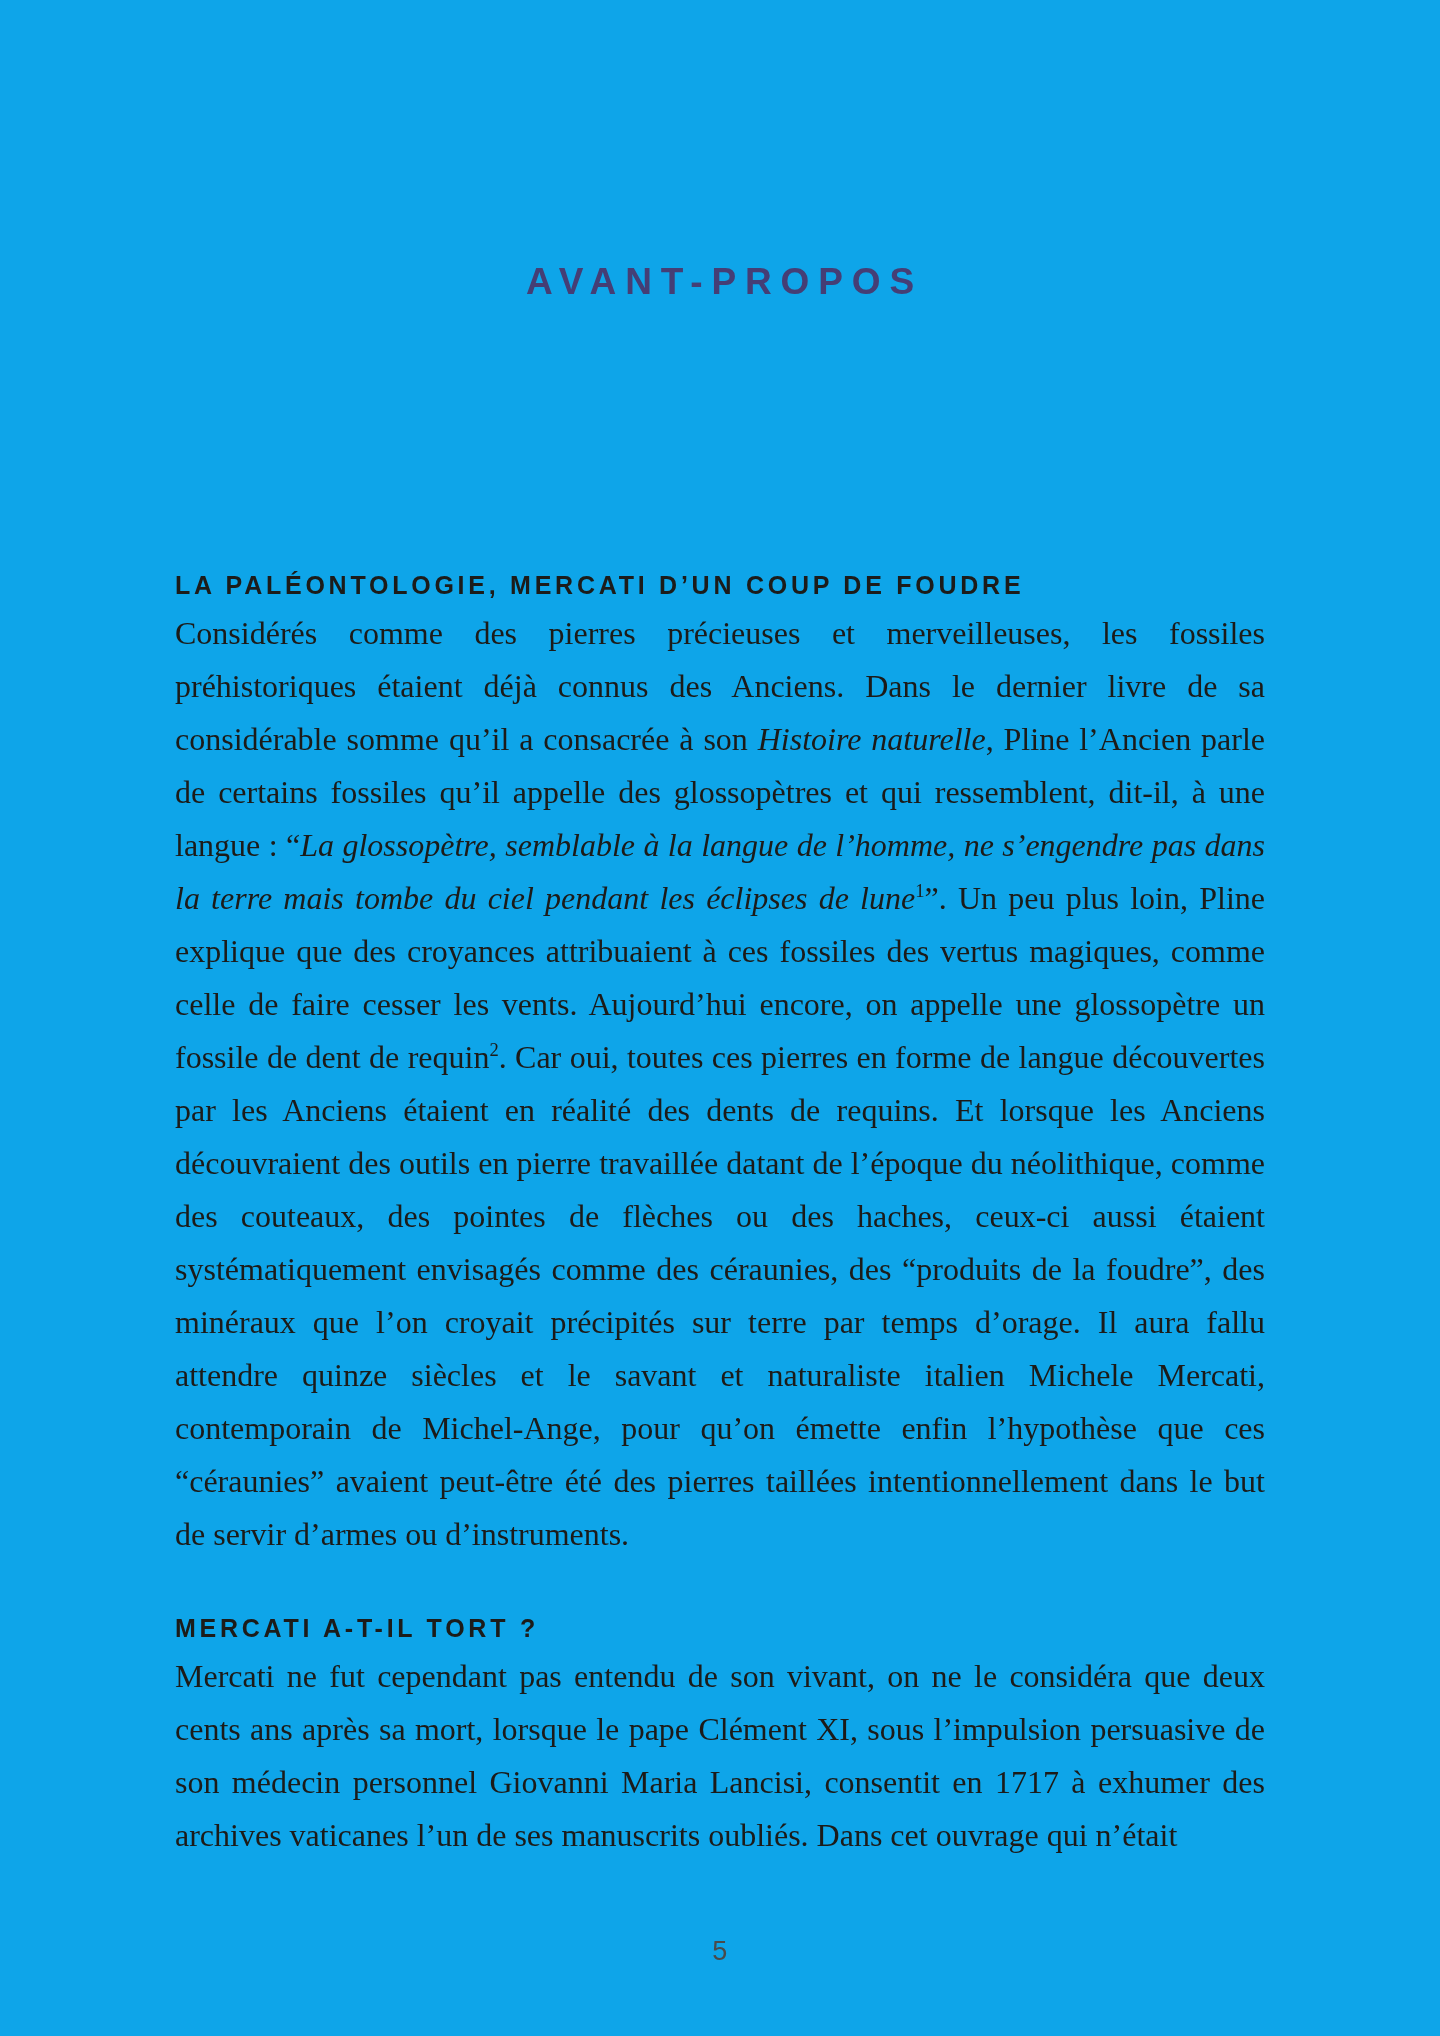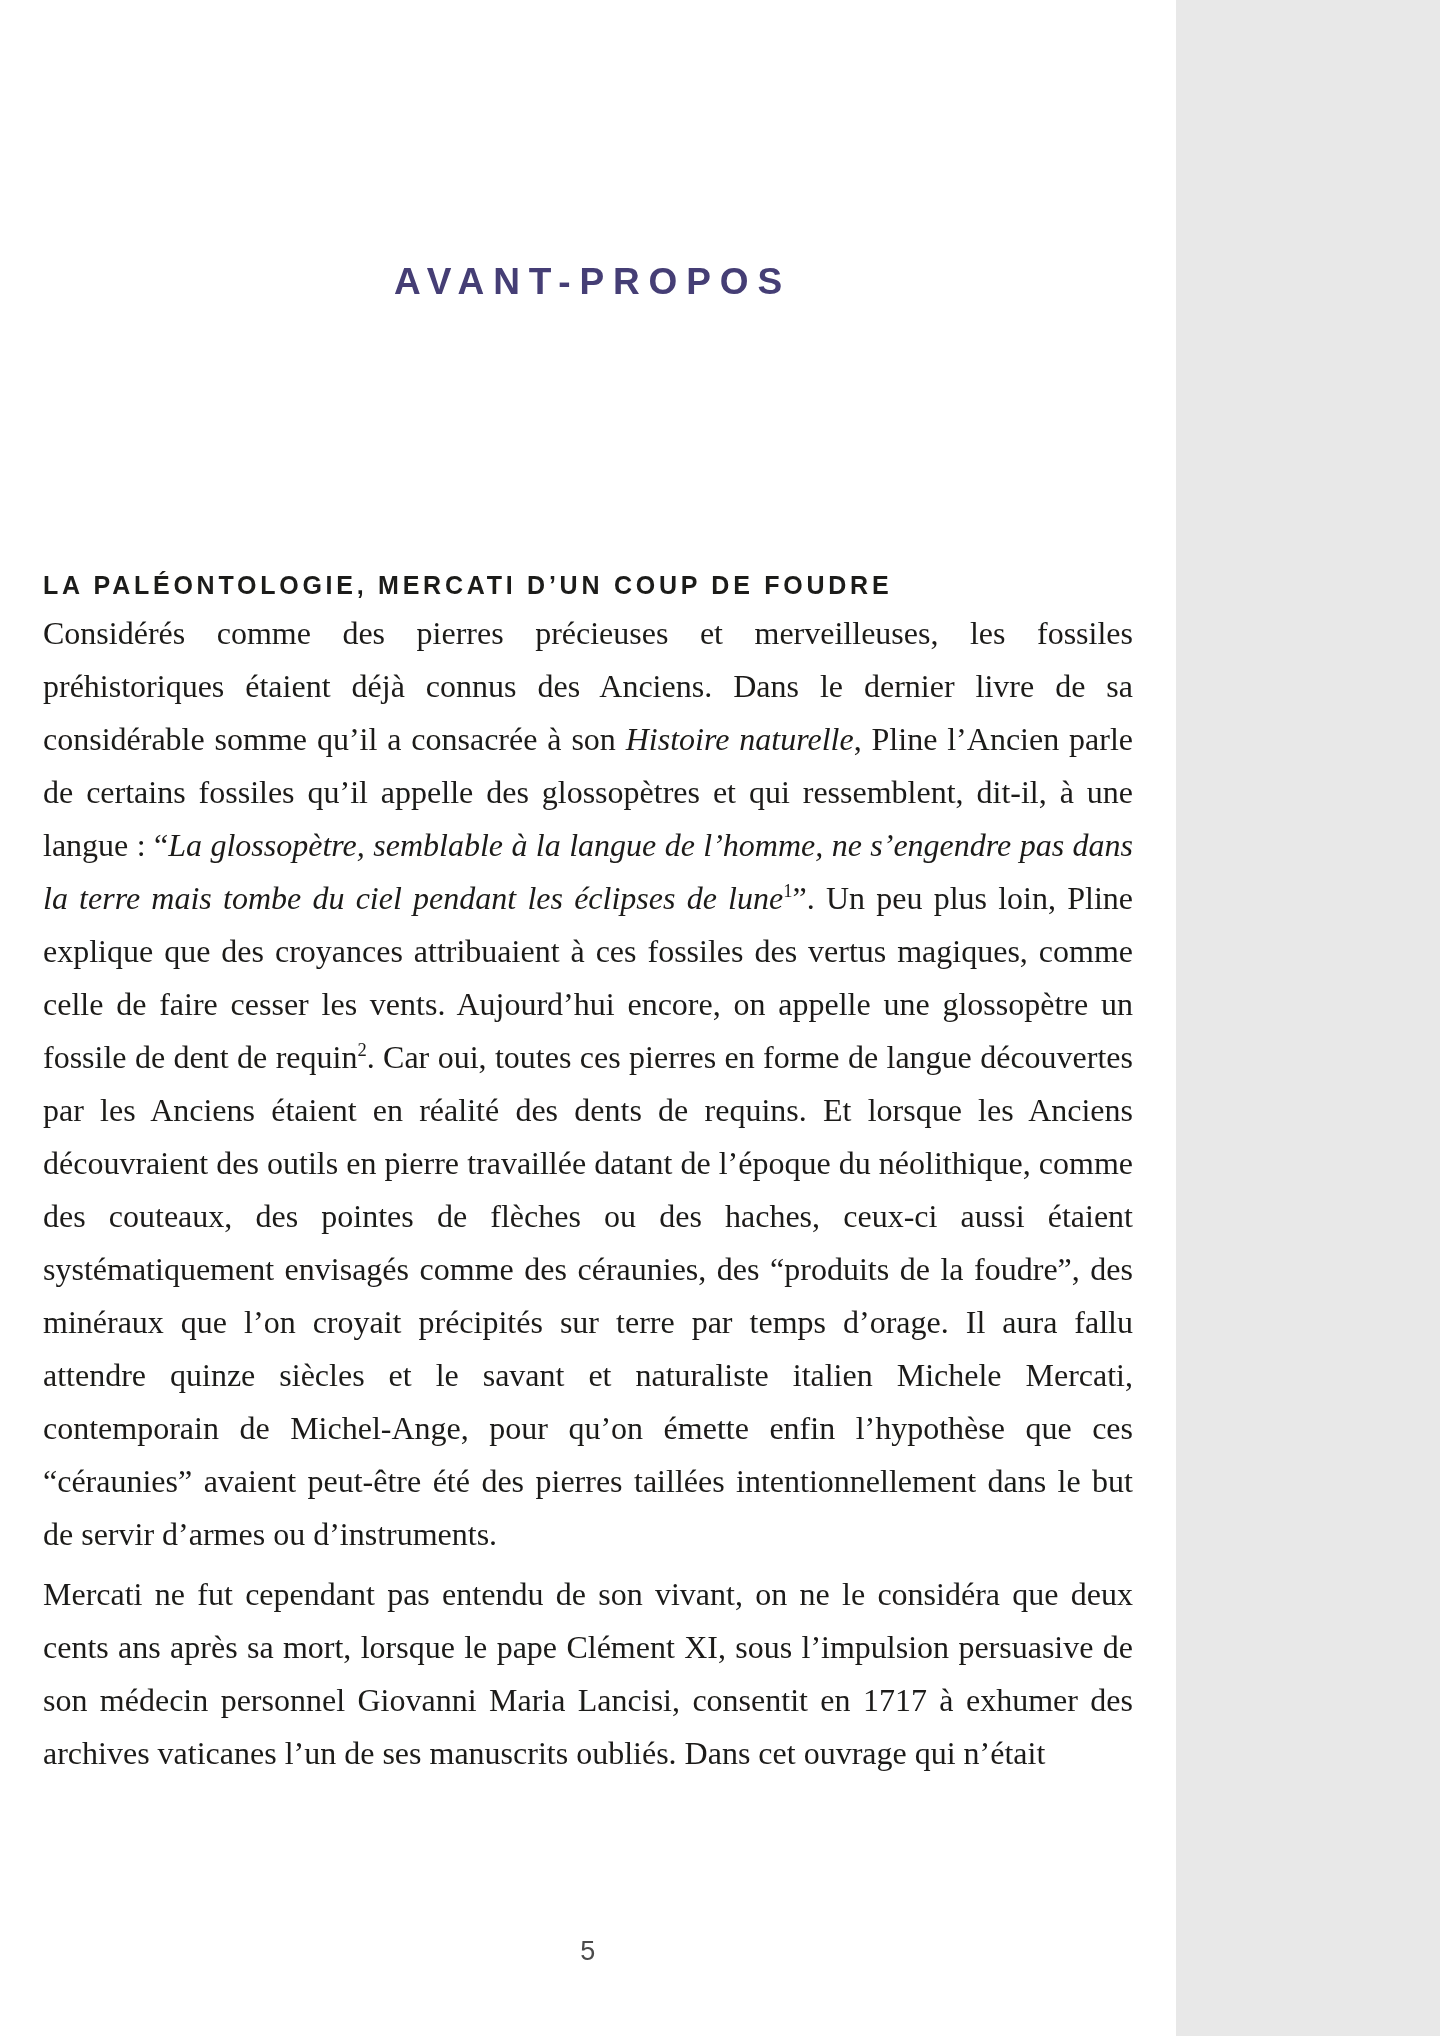--- a/index.html
+++ b/index.html
@@ -1,18 +1,18 @@
 <!DOCTYPE html>
 <html lang="fr"><head>
 <meta charset="utf-8">
 <style>
   html,body{margin:0;padding:0;background:#e8e8e8;}
   .page{
-    width:1176px;height:2036px;position:relative;overflow:hidden;
-    background:#ffffff;
+    width:1440px;height:2036px;position:relative;overflow:hidden;
+    background:#0ea5e9;
     font-family:"Liberation Serif",serif;
     -webkit-font-smoothing:antialiased;
   }
   .content{width:1090px;margin:0 auto;}
   .chapter-title{
     margin:0;padding-top:262px;
     text-align:center;
     font-family:"Liberation Sans",sans-serif;
     font-weight:700;
     font-size:37px;line-height:40px;
@@ -58,19 +58,20 @@
   <div class="content">
 
     <h1 class="chapter-title">AVANT-PROPOS</h1>
 
     <section class="section-paleontologie">
       <h2 class="section-heading">LA PALÉONTOLOGIE, MERCATI D’UN COUP DE FOUDRE</h2>
       <p class="body-text"><span>Considérés comme des pierres précieuses et merveilleuses, les fossiles préhistoriques étaient déjà connus des Anciens. Dans le dernier livre de sa considérable somme qu’il a consacrée à son </span><em>Histoire naturelle</em><span>, Pline l’Ancien parle de certains fossiles qu’il appelle des glossopètres et qui ressemblent, dit-il, à une langue : “</span><em>La glossopètre, semblable à la langue de l’homme, ne s’engendre pas dans la terre mais tombe du ciel pendant les éclipses de lune</em><sup>1</sup><span>”. Un peu plus loin, Pline explique que des croyances attribuaient à ces fossiles des vertus magiques, comme celle de faire cesser les vents. Aujourd’hui encore, on appelle une glossopètre un fossile de dent de requin</span><sup>2</sup><span>. Car oui, toutes ces pierres en forme de langue découvertes par les Anciens étaient en réalité des dents de requins. Et lorsque les Anciens découvraient des outils en pierre travaillée datant de l’époque du néolithique, comme des couteaux, des pointes de flèches ou des haches, ceux-ci aussi étaient systématiquement envisagés comme des céraunies, des “produits de la foudre”, des minéraux que l’on croyait précipités sur terre par temps d’orage. Il aura fallu attendre quinze siècles et le savant et naturaliste italien Michele Mercati, contemporain de Michel-Ange, pour qu’on émette enfin l’hypothèse que ces “céraunies” avaient peut-être été des pierres taillées intentionnellement dans le but de servir d’armes ou d’instruments.</span></p>
     </section>
 
     <section class="section-mercati">
+      <h2 class="section-heading">MERCATI A-T-IL TORT ?</h2>
       <p class="body-text"><span>Mercati ne fut cependant pas entendu de son vivant, on ne le considéra que deux cents ans après sa mort, lorsque le pape Clément XI, sous l’impulsion persuasive de son médecin personnel Giovanni Maria Lancisi, consentit en 1717 à exhumer des archives vaticanes l’un de ses manuscrits oubliés. Dans cet ouvrage qui n’était</span></p>
     </section>
 
   </div>
 
   <div class="folio">5</div>
 </div>
 
 </body></html>

